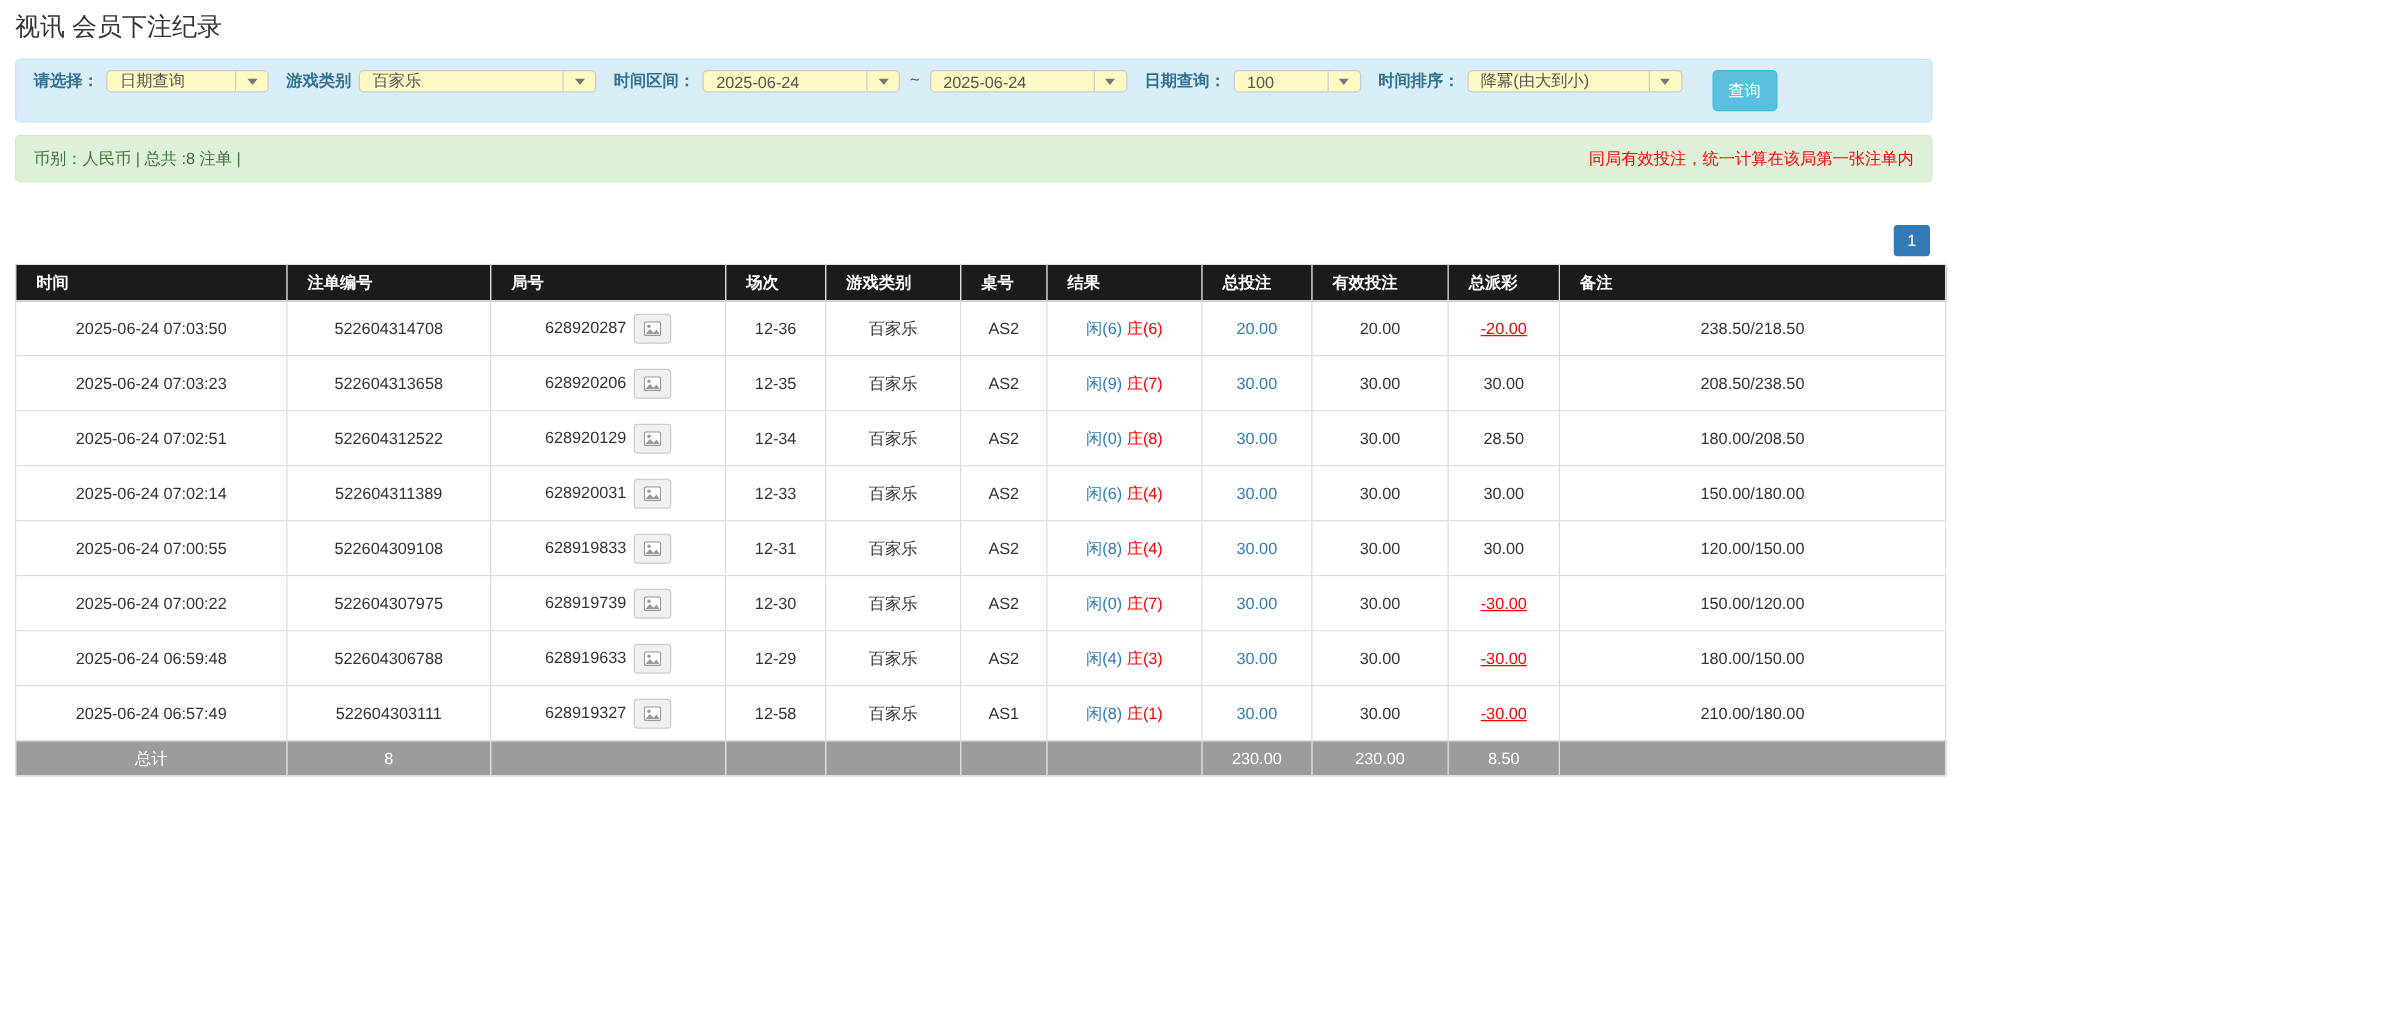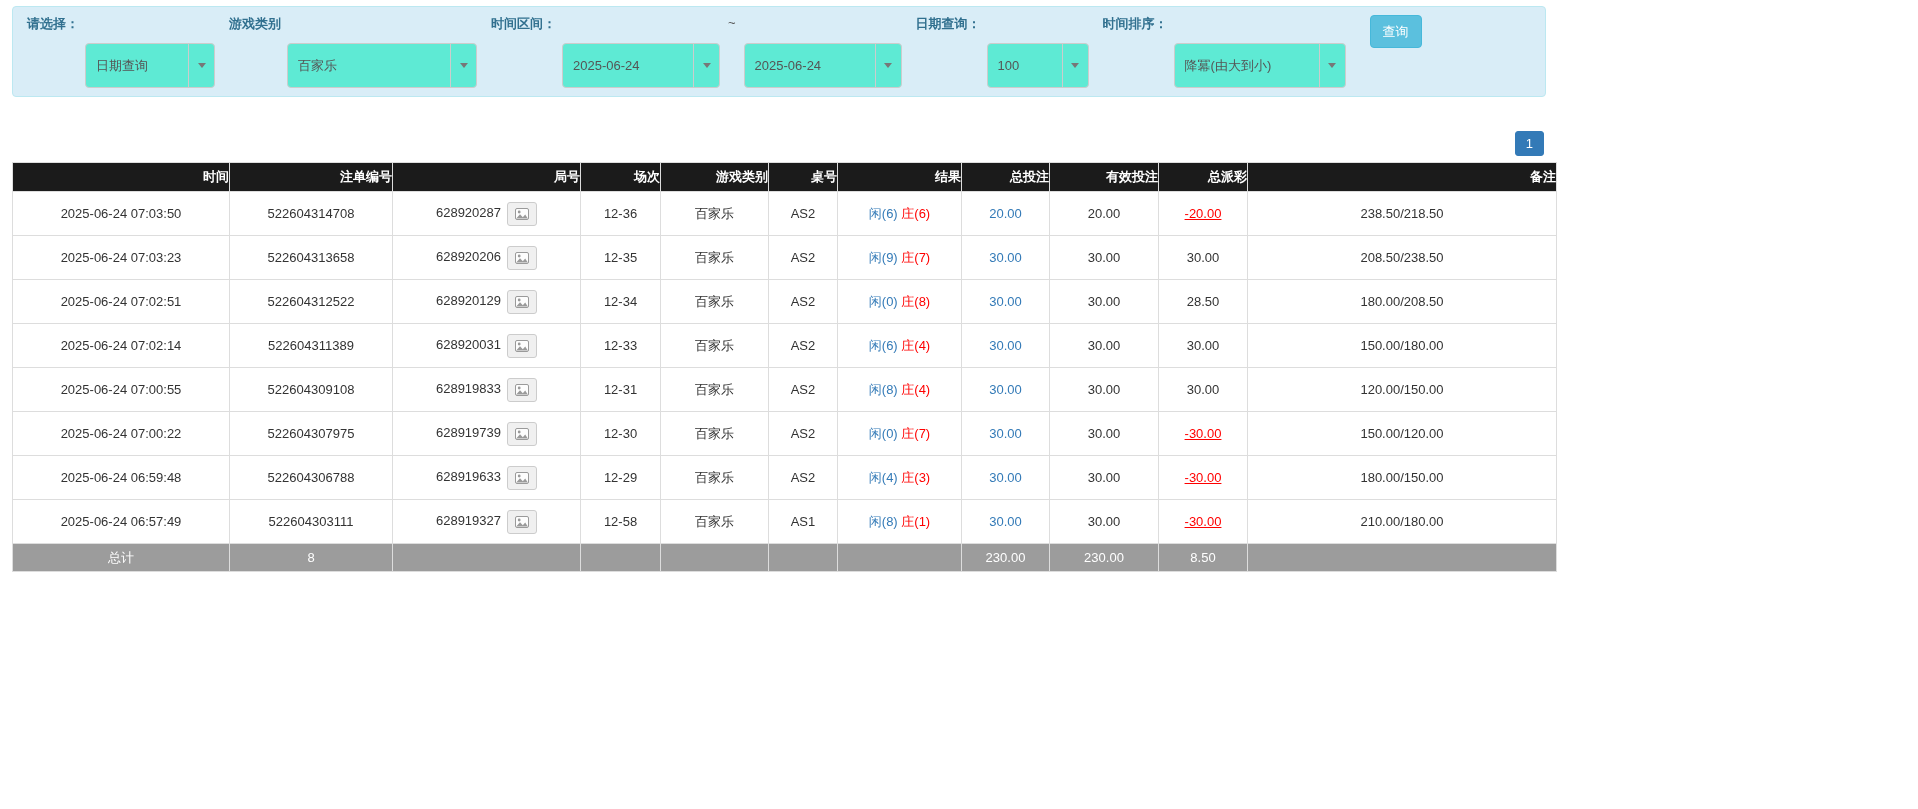--- a/index.html
+++ b/index.html
@@ -11,21 +11,21 @@
   .page { width:1546px; padding:6px 0 0 12px; }
   .page-title { font-size:20px; font-weight:500; color:#333; margin:2px 0 12px 0; }
 
   
   .filter-bar {
     background:#d9edf7; border:1px solid #bce8f1; border-radius:4px;
     padding:8px 14px; display:flex; align-items:flex-start;
   }
   .flabel { color:#31708f; font-weight:bold; font-size:13px; margin-right:6px; white-space:nowrap; }
   .gap { margin-left:14px; }
-  .combo { display:inline-flex; align-items:stretch; background:#5eead4; border:1px solid #ccc; border-radius:4px; height:45px;margin-top:28px; }
+  .combo { display:inline-flex; align-items:stretch; background:#fef9c3; border:1px solid #ccc; border-radius:4px; height:18px; }
   .combo-text { flex:1; display:flex; align-items:center; padding:0 10px; font-size:13px; color:#555; overflow:hidden; white-space:nowrap; }
   .combo-caret { width:26px; border-left:1px solid #ccc; display:flex; align-items:center; justify-content:center; cursor:pointer; }
   .caret { width:0; height:0; border-left:4px solid transparent; border-right:4px solid transparent; border-top:5px solid #777; }
   .w130{width:130px} .w190{width:190px} .w158{width:158px} .w102{width:102px} .w172{width:172px}
   .tilde { margin:0 8px; color:#555; font-size:13px; }
   .btn-search {
     margin-left:24px; background:#5bc0de; border:1px solid #46b8da; color:#fff;
     font-size:13px; padding:0 12px; border-radius:4px; cursor:pointer; height:33px;
   }
 
@@ -41,39 +41,40 @@
   .pager-row { display:flex; justify-content:flex-end; margin:34px 2px 6px 0; }
   .page-btn {
     background:#337ab7; border:1px solid #337ab7; color:#fff; font-size:13px;
     padding:4px 10px; border-radius:3px; cursor:pointer; text-decoration:none;
   }
 
   
   table.records { width:1544px; border-collapse:collapse; table-layout:fixed; font-size:13px; }
   .records th {
     background:#1b1b1b; color:#fff; font-weight:bold; border:1px solid #ddd;
-    height:29px; padding:0 0; text-align:right;
+    height:29px; padding:0 16px; text-align:left;
   }
   .records td { border:1px solid #ddd; text-align:center; height:44px; padding:0 4px; color:#333; }
   .records tr.foot td { background:#9c9c9c; color:#fff; height:28px; }
   .res-player { color:#337ab7; }
   .res-banker { color:#ff0000; }
   .bet-link { color:#337ab7; cursor:pointer; text-decoration:none; }
   td.neg { color:#ff0000;text-decoration:underline; }
   .icon-btn {
     margin-left:6px; width:30px; height:24px; background:#f0f0f0; border:1px solid #ccc;
     border-radius:3px; display:inline-flex; align-items:center; justify-content:center;
     vertical-align:middle; cursor:pointer; padding:0;
   }
 </style>
 </head>
 <body>
 
 <div class="page">
 
+  <div class="page-title">视讯 会员下注纪录</div>
 
   <div class="filter-bar">
     <span class="flabel">请选择：</span>
     <div class="combo w130">
       <span class="combo-text">日期查询</span>
       <span class="combo-caret">
           <span class="caret"></span>
         </span>
     </div>
 
@@ -112,20 +113,24 @@
     <div class="combo w172">
       <span class="combo-text">降冪(由大到小)</span>
       <span class="combo-caret">
           <span class="caret"></span>
         </span>
     </div>
 
     <button class="btn-search">查询</button>
   </div>
 
+  <div class="summary-bar">
+    <span class="summary-left">币别：人民币 | 总共 :8 注单 |</span>
+    <span class="summary-right">同局有效投注，统一计算在该局第一张注单内</span>
+  </div>
 
   <div class="pager-row">
     <a class="page-btn">1</a>
   </div>
 
   <table class="records">
     <colgroup>
       <col style="width:217px">
         <col style="width:163px">
         <col style="width:188px">

